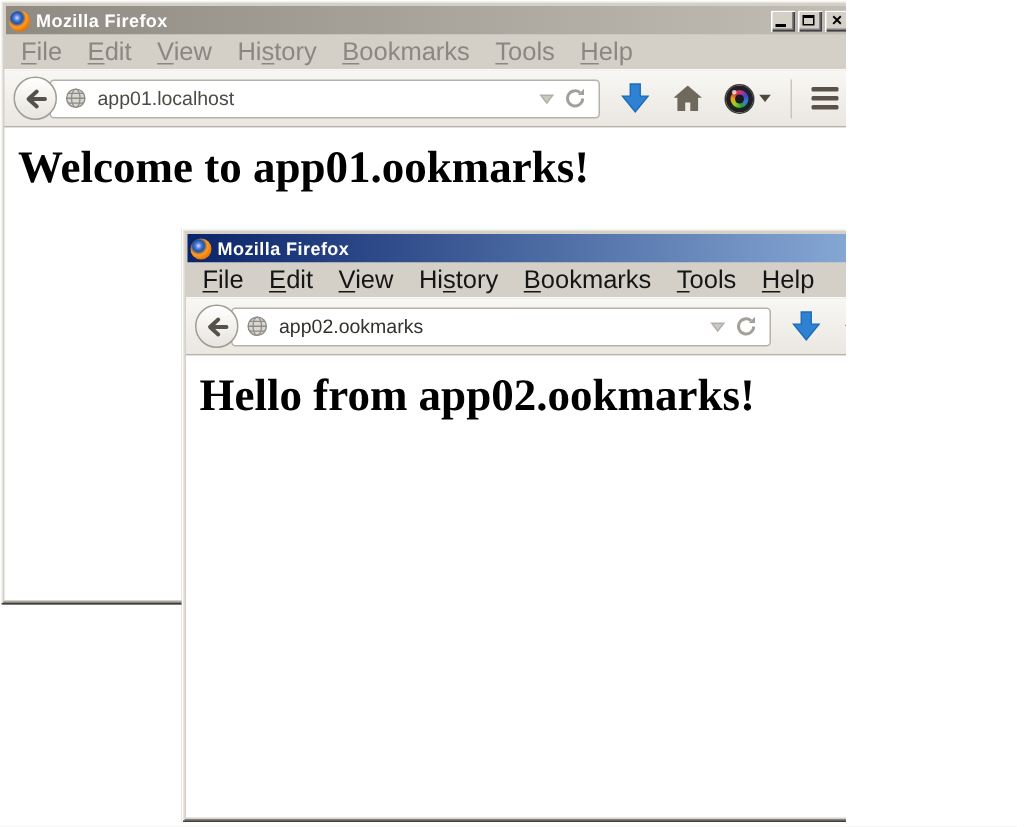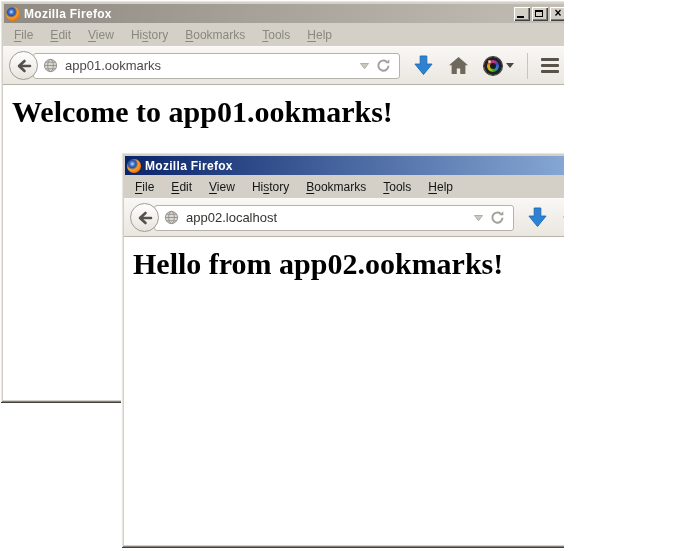--- a/index.html
+++ b/index.html
@@ -32,21 +32,21 @@
                 inset -2px -2px 0 #808080;
     display:flex; align-items:center; justify-content:center; }
   .g-min { position:absolute; left:3px; bottom:3px; width:7px; height:2px; background:#000; }
   .g-max { position:absolute; left:3px; top:3px; width:8px; height:7px;
            border:1px solid #000; border-top-width:2px; box-sizing:border-box; }
   .g-close { font:bold 12px/10px "Liberation Sans",sans-serif; color:#000; margin-top:-1px; }
 
   
   .menubar { height:23px; flex:0 0 23px; display:flex; align-items:center;
              gap:3px; padding-left:4px; background:#d4d0c8; }
-  .menu-item { font-size:12px; padding:2px 7px; white-space:nowrap; }
+  .menu-item { font-size:17px; padding:2px 7px; white-space:nowrap; }
   .win1 .menu-item { color:#8b8781; }
   .win2 .menu-item { color:#151515; }
   .menu-item u { text-underline-offset:2px; }
 
   
   .navbar { height:39px; flex:0 0 39px; display:flex; align-items:center;
     padding:0 10px 0 6px; box-sizing:border-box;
     background:linear-gradient(#f9f7f4,#eae7e1);
     border-top:1px solid #fbfaf8; border-bottom:1px solid #b6b2a8; }
   .back-btn { width:29px; height:29px; border-radius:50%; box-sizing:border-box;
@@ -115,21 +115,21 @@
         <svg width="16" height="16" viewBox="0 0 16 16">
             <path d="M14 8H4 M8.5 3 3 8l5.5 5" fill="none" stroke="#55514b" stroke-width="2.6" stroke-linecap="round" stroke-linejoin="round"></path>
           </svg>
       </span>
       <span class="urlbar">
         <svg width="15" height="15" viewBox="0 0 16 16">
             <circle cx="8" cy="8" r="6.5" fill="#d9d7d3" stroke="#8f8c86"></circle>
             <ellipse cx="8" cy="8" rx="3" ry="6.5" fill="none" stroke="#8f8c86" stroke-width=".9"></ellipse>
             <path d="M1.5 8h13 M2.6 4.5h10.8 M2.6 11.5h10.8" stroke="#8f8c86" fill="none" stroke-width=".9"></path>
           </svg>
-        <span class="url-text">app01.ookmarks</span>
+        <span class="url-text">app01.localhost</span>
         <span class="inbar-icon">
           <svg width="11" height="8" viewBox="0 0 11 8">
               <path d="M1.5 1.5h8L5.5 6.7z" fill="#cbc8c2" stroke="#b2afa8"></path>
             </svg>
         </span>
         <span class="inbar-icon">
           <svg width="15" height="15" viewBox="0 0 16 16">
               <path d="M13.3 8.2A5.4 5.4 0 1 1 11.4 4" fill="none" stroke="#a3a09a" stroke-width="2.1"></path>
               <path d="M14.2 1.2v4.4h-4.4z" fill="#a3a09a"></path>
             </svg>
@@ -195,21 +195,21 @@
         <svg width="16" height="16" viewBox="0 0 16 16">
             <path d="M14 8H4 M8.5 3 3 8l5.5 5" fill="none" stroke="#55514b" stroke-width="2.6" stroke-linecap="round" stroke-linejoin="round"></path>
           </svg>
       </span>
       <span class="urlbar">
         <svg width="15" height="15" viewBox="0 0 16 16">
             <circle cx="8" cy="8" r="6.5" fill="#d9d7d3" stroke="#8f8c86"></circle>
             <ellipse cx="8" cy="8" rx="3" ry="6.5" fill="none" stroke="#8f8c86" stroke-width=".9"></ellipse>
             <path d="M1.5 8h13 M2.6 4.5h10.8 M2.6 11.5h10.8" stroke="#8f8c86" fill="none" stroke-width=".9"></path>
           </svg>
-        <span class="url-text">app02.localhost</span>
+        <span class="url-text">app02.ookmarks</span>
         <span class="inbar-icon">
           <svg width="11" height="8" viewBox="0 0 11 8">
               <path d="M1.5 1.5h8L5.5 6.7z" fill="#cbc8c2" stroke="#b2afa8"></path>
             </svg>
         </span>
         <span class="inbar-icon">
           <svg width="15" height="15" viewBox="0 0 16 16">
               <path d="M13.3 8.2A5.4 5.4 0 1 1 11.4 4" fill="none" stroke="#a3a09a" stroke-width="2.1"></path>
               <path d="M14.2 1.2v4.4h-4.4z" fill="#a3a09a"></path>
             </svg>

